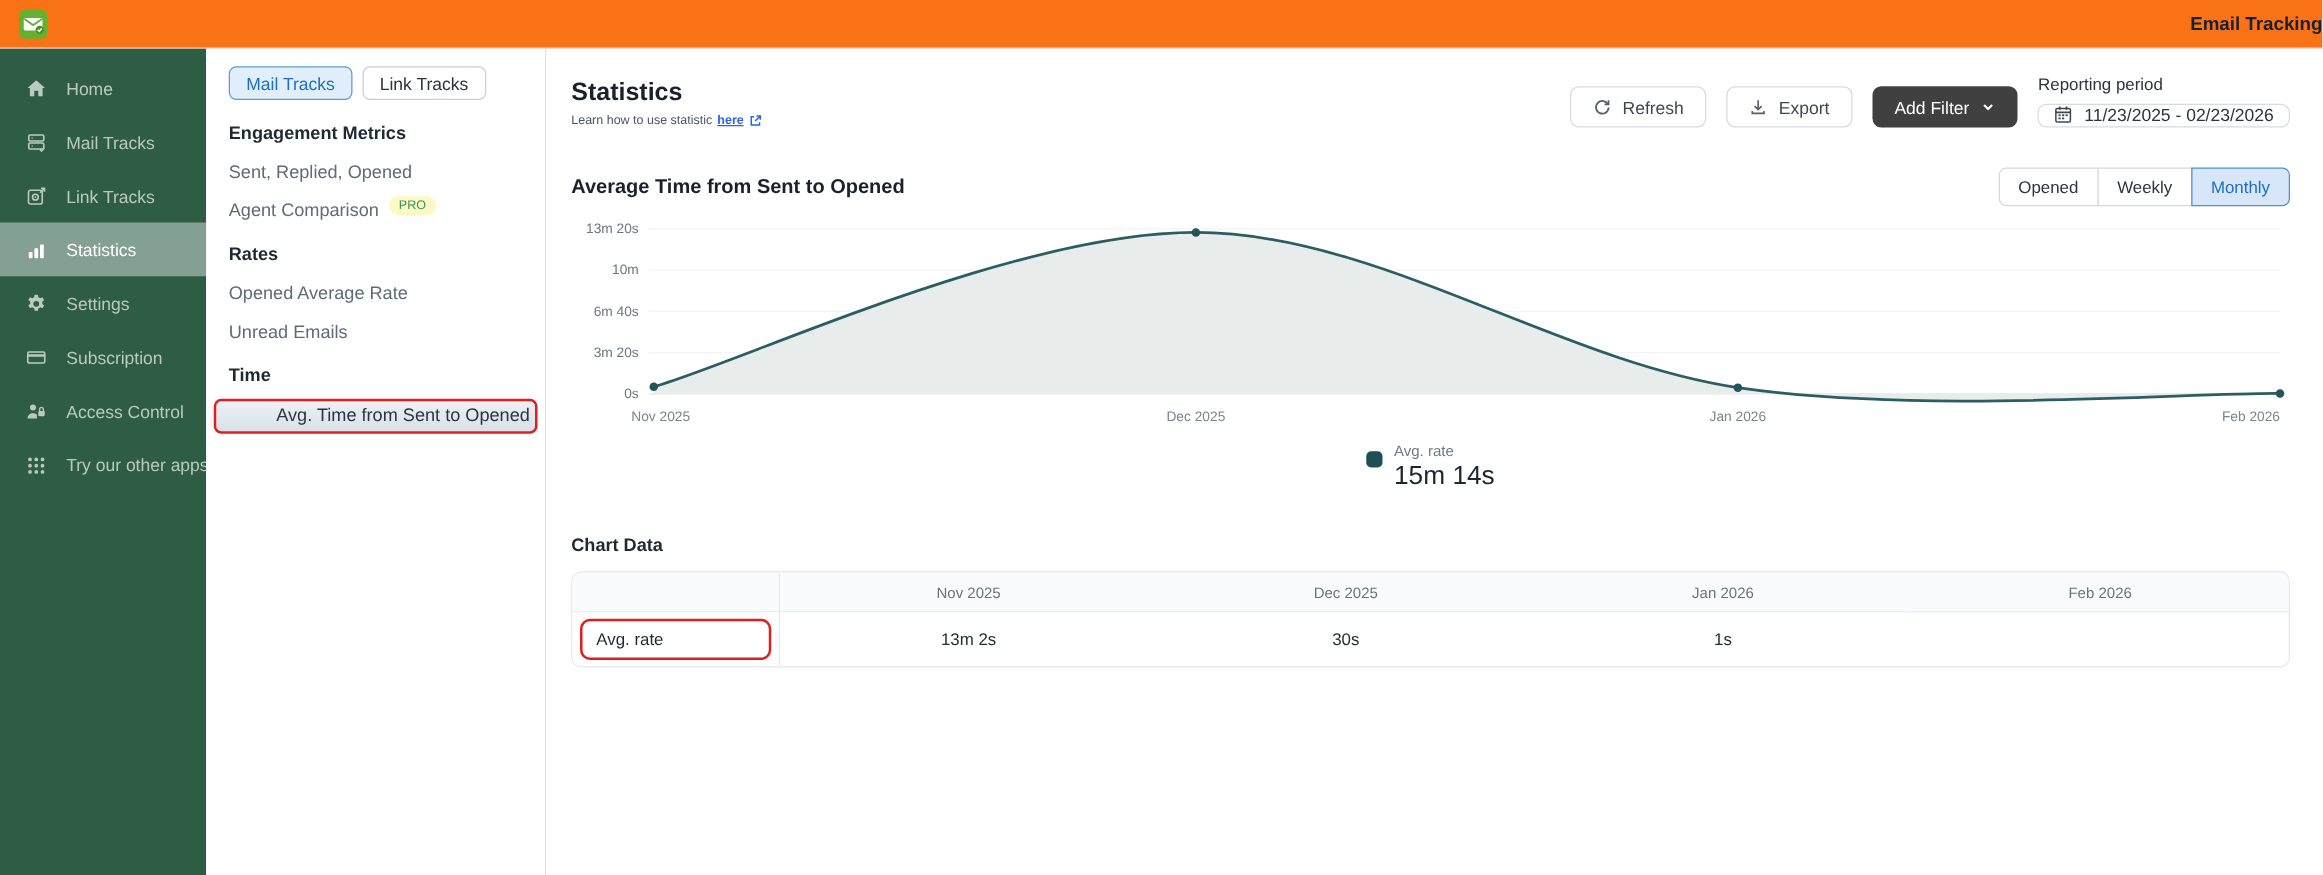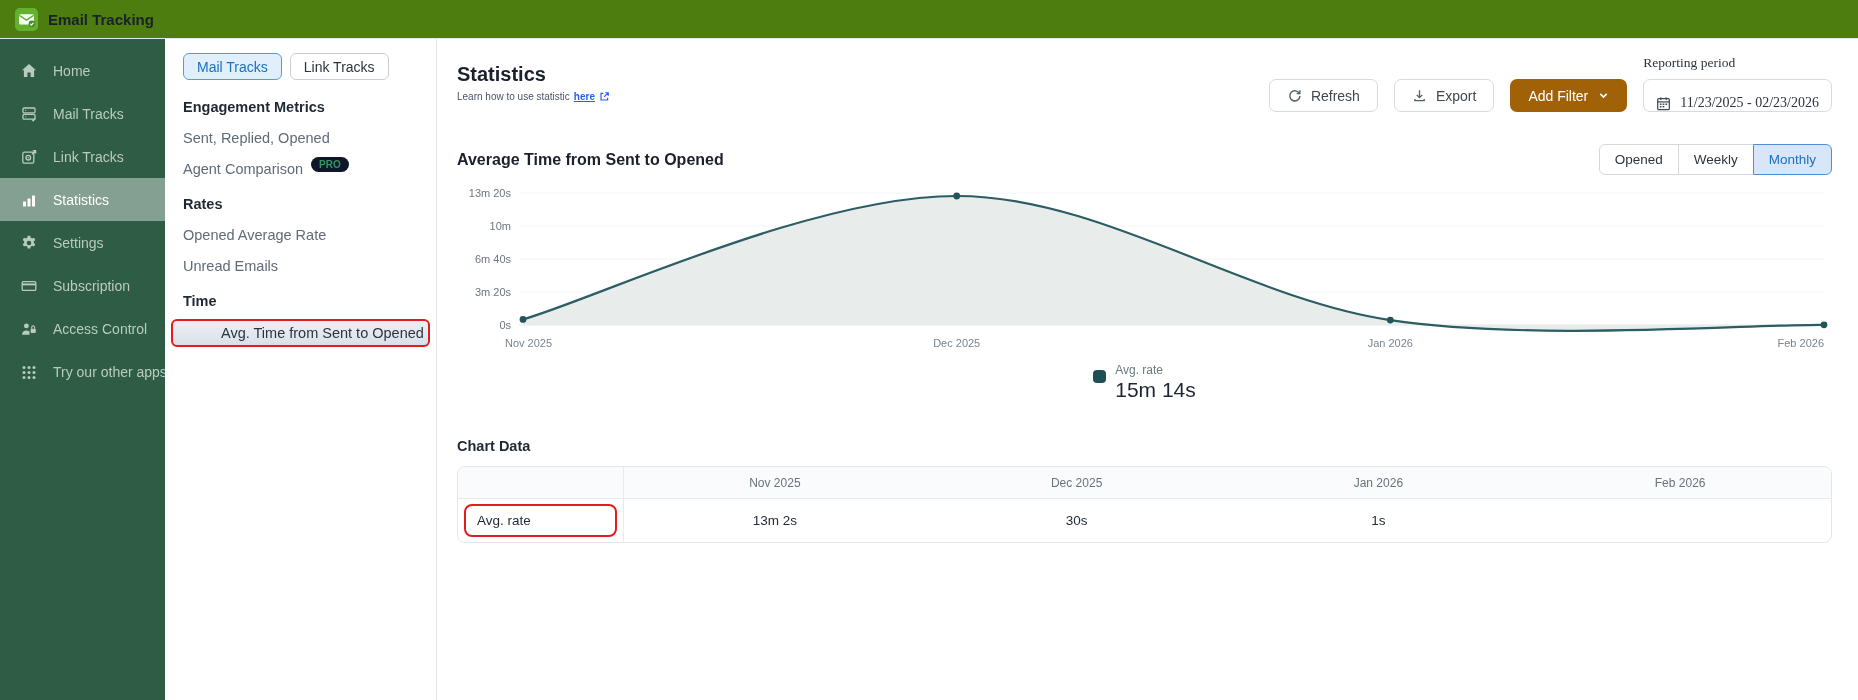--- a/index.html
+++ b/index.html
@@ -1,21 +1,21 @@
 <!DOCTYPE html>
 <html><head>
 <meta charset="utf-8">
 <style>
   * { box-sizing: border-box; margin: 0; padding: 0; }
   html,body { width:1858px; height:700px; overflow:hidden; background:#fff;
     font-family:"Liberation Sans","DejaVu Sans",sans-serif; color:#2b3440; }
 
   
-  .topbar { height:39px; background:#4d7c0f; border-bottom:1px solid #e7e7e7;
-    display:flex; align-items:center; padding-left:15px; }
+  .topbar { height:39px; background:#f97316; border-bottom:1px solid #e7e7e7;
+    display:flex; align-items:center; padding-left:15px;justify-content:space-between; }
   .logo { width:23px; height:23px; margin-right:10px; flex:0 0 auto; }
   .app-title { font-size:15px; font-weight:bold; color:#1a202c; }
 
   .app { display:flex; height:661px; }
 
   
   .sidebar { width:165px; background:#2e5c44; flex:0 0 auto; padding-top:10px; }
   .side-item { height:43px; display:flex; align-items:center; padding-left:20px;
     color:#b9cbc0; cursor:pointer; }
   .side-item.active { background:#84a092; color:#ffffff; }
@@ -28,46 +28,46 @@
   .panel-tabs { display:flex; gap:8px; padding-left:18px; }
   .ptab { height:27px; padding:0 13px; border-radius:6px; font-size:14px; display:flex;
     align-items:center; cursor:pointer; border:1px solid #c9ced4; background:#fff; color:#2b3440; }
   .ptab.selected { background:#e1eefb; border-color:#5b9bd5; color:#1d6fc0; }
   .panel-sec-title { font-size:14.5px; font-weight:bold; color:#1f2933; margin:19px 0 0 18px; }
   .panel-item { font-size:14.5px; color:#5f6b77; margin:15px 0 0 18px; cursor:pointer;
     display:flex; align-items:center; }
   .panel-item.selected { margin:10px 6px 0 6px; height:28px;
     background:linear-gradient(#eef1f5,#d9e0e9); color:#2b3440; padding-left:12px; border-radius:6px; }
   .panel-item.highlighted { border:2px solid #e11d1d;padding-left:48px; }
-  .pro-badge { background:#0f172a; color:#319660; font-size:10px; font-weight:bold;
+  .pro-badge { background:#fef9c3; color:#319660; font-size:10px; font-weight:normal;
     border-radius:9px; padding:2px 8px; margin-left:8px; position:relative; top:-5px; }
 
   
   .main { flex:1; padding:16px 26px 0 20px; }
   .main-header { display:flex; justify-content:space-between; }
   .page-title { font-size:20px; font-weight:bold; color:#1a202c; margin-top:8px; }
   .help-line { font-size:10px; color:#4a5568; margin-top:5px; display:flex; align-items:center; gap:4px; }
   .help-link { color:#2563eb; text-decoration:underline; font-weight:bold; cursor:pointer; }
   .ext-icon { color:#2563eb; width:11px; height:11px; display:inline-block; }
   .ext-icon svg { width:11px; height:11px; display:block; }
 
   .header-actions { display:flex; align-items:flex-end; gap:16px; }
   .btn { height:33px; border:1px solid #d7dbe0; border-radius:7px; background:#fff;
     display:flex; align-items:center; padding:0 17px; font-size:14px; color:#3f4750;
     cursor:pointer; gap:9px; }
   .btn .bicon { width:15px; height:15px; color:#555f6a; }
   .btn .bicon svg { width:15px; height:15px; display:block; }
-  .btn-primary { height:33px; background:#a16207; border:none; border-radius:7px; color:#fff;
+  .btn-primary { height:33px; background:#404040; border:none; border-radius:7px; color:#fff;
     display:flex; align-items:center; padding:0 18px; font-size:14px; gap:10px; cursor:pointer; }
   .btn-primary .chev { width:11px; height:11px; }
   .btn-primary .chev svg { width:11px; height:11px; display:block; }
-  .reporting { display:flex; flex-direction:column;font-family:Liberation Serif, serif; }
+  .reporting { display:flex; flex-direction:column; }
   .reporting-label { font-size:13.5px; color:#2b3440; margin-bottom:8px; }
-  .date-input { height:33px; border:1px solid #d7dbe0; border-radius:7px; background:#fff;
-    display:flex; align-items:flex-end; padding:0 12px; gap:9px; font-size:14px; color:#2b3440; cursor:pointer; }
+  .date-input { height:19px; border:1px solid #d7dbe0; border-radius:7px; background:#fff;
+    display:flex; align-items:flex-start; padding:0 12px; gap:9px; font-size:14px; color:#2b3440; cursor:pointer; }
   .cal-icon { width:15px; height:15px; color:#3f4750; }
   .cal-icon svg { width:15px; height:15px; display:block; }
 
   
   .chart-head { margin-top:32px; display:flex; justify-content:space-between; align-items:center; }
   .chart-title { font-size:16px; font-weight:bold; color:#1a202c; }
   .period-group { display:flex; }
   .pbtn { height:31px; padding:0 15px; background:#fff; border:1px solid #d4d7db; font-size:13.5px;
     color:#2b3440; display:flex; align-items:center; cursor:pointer; margin-left:-1px; }
   .pbtn:first-child { border-radius:6px 0 0 6px; margin-left:0; }

